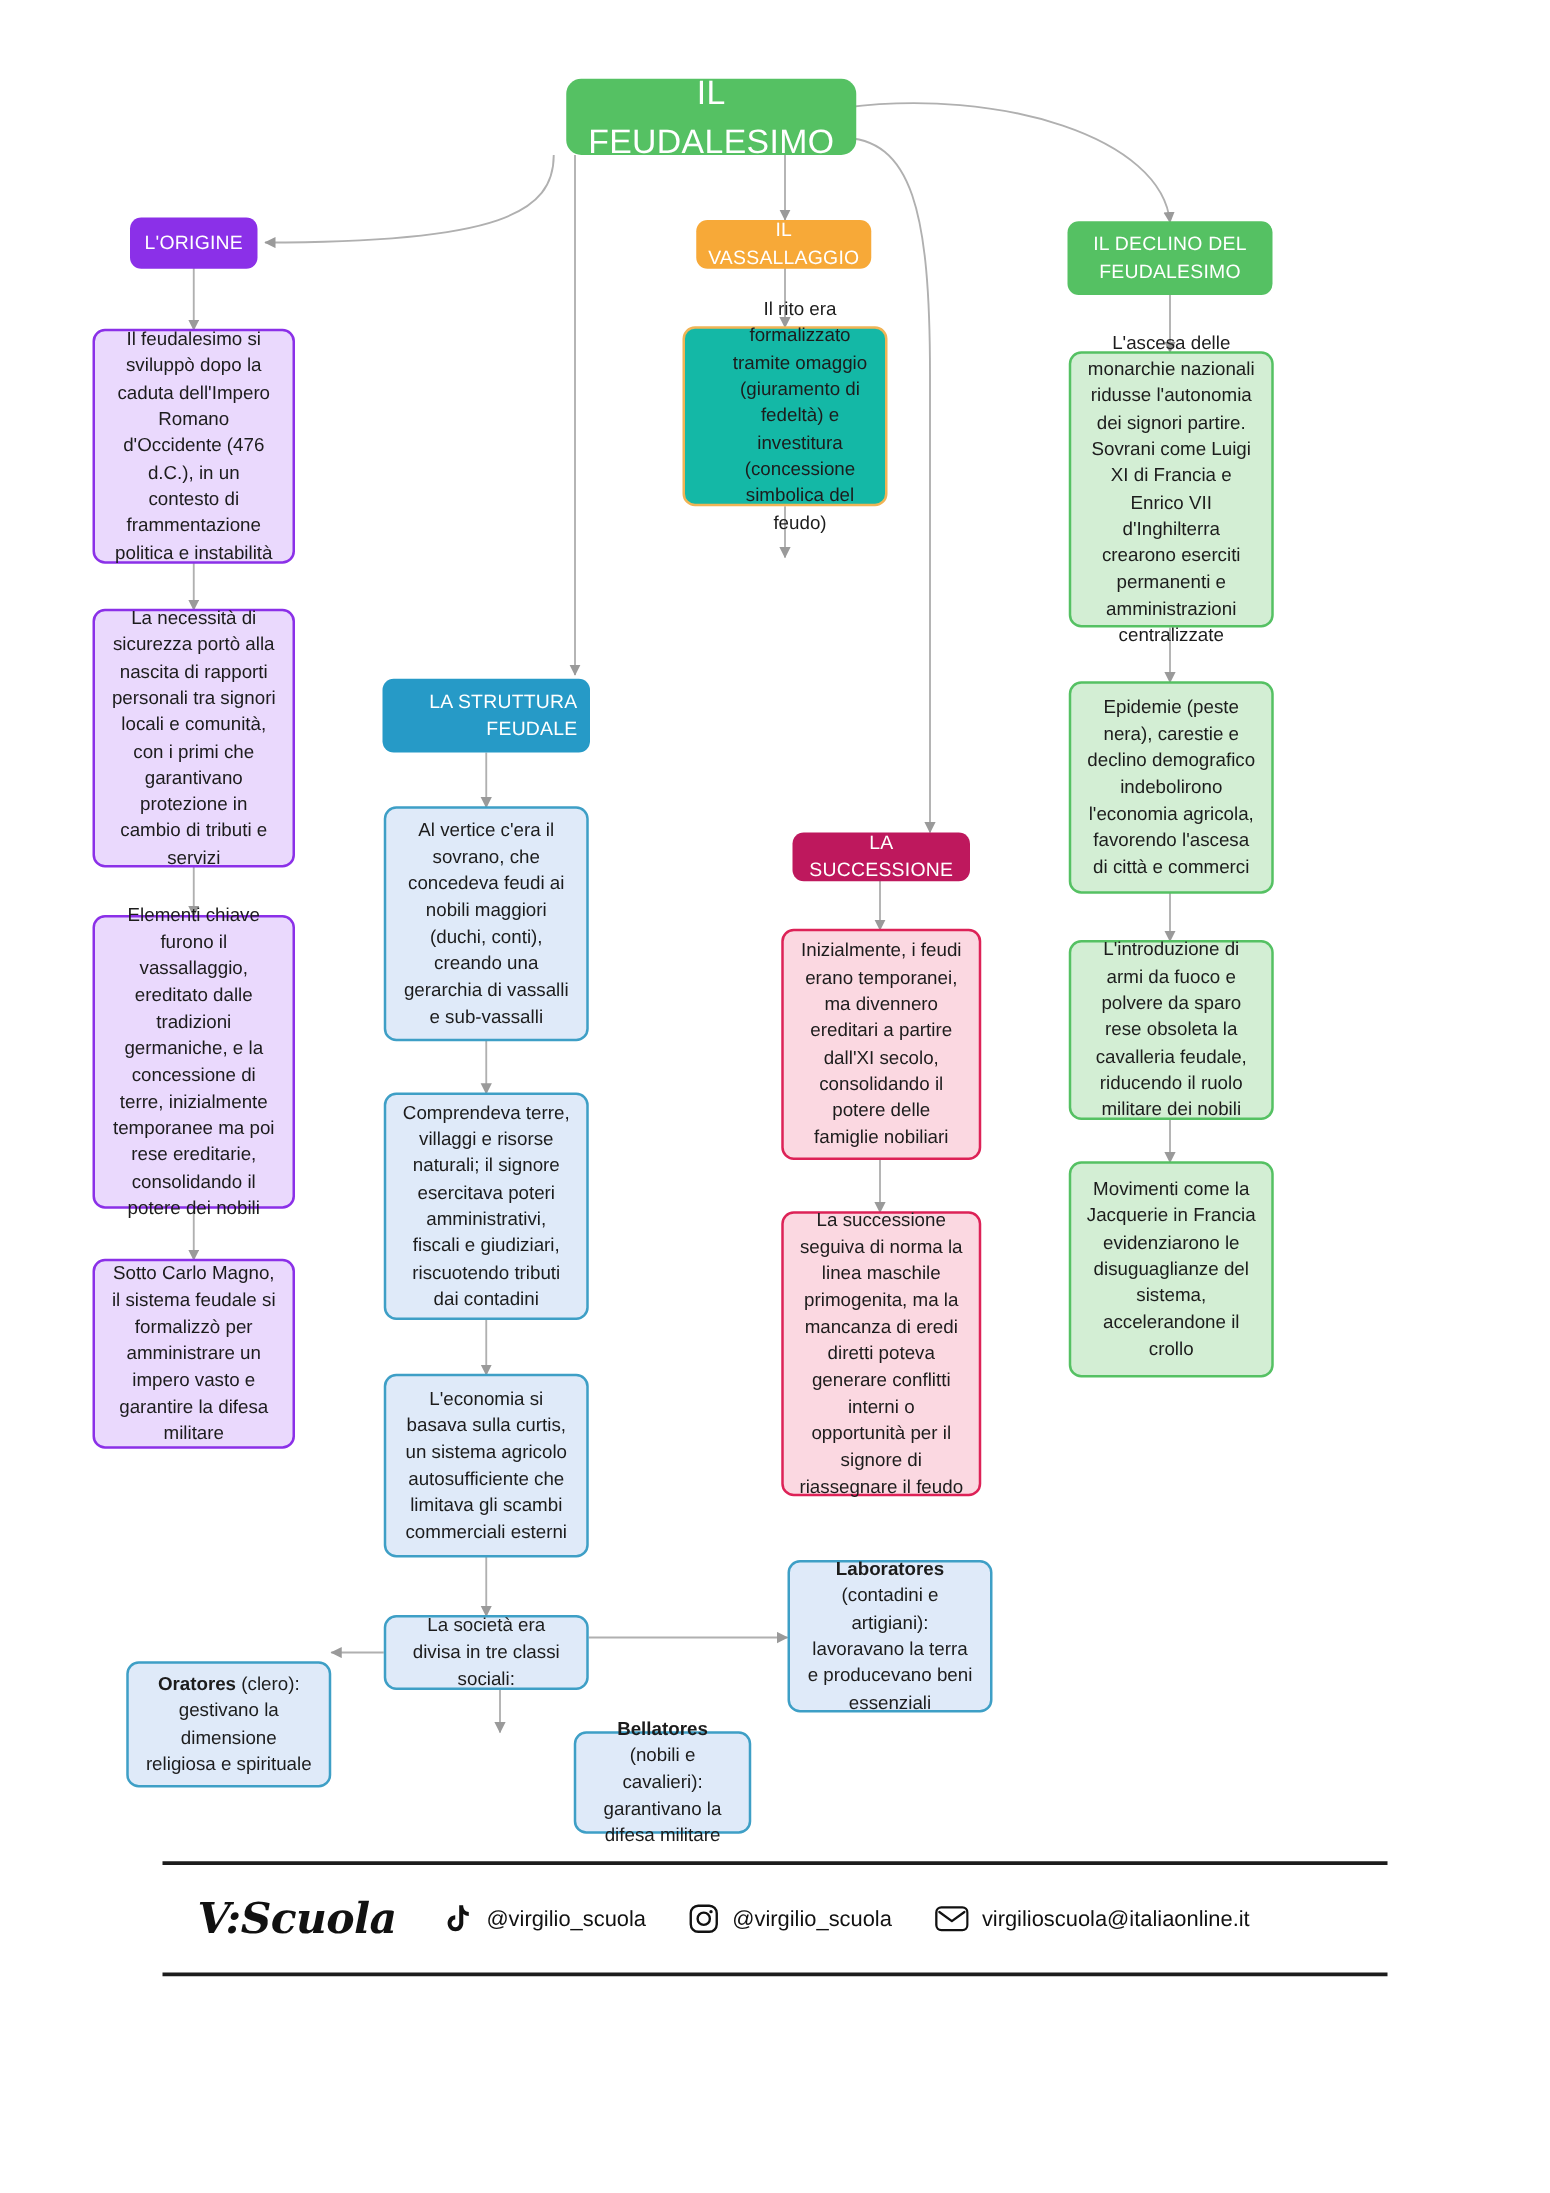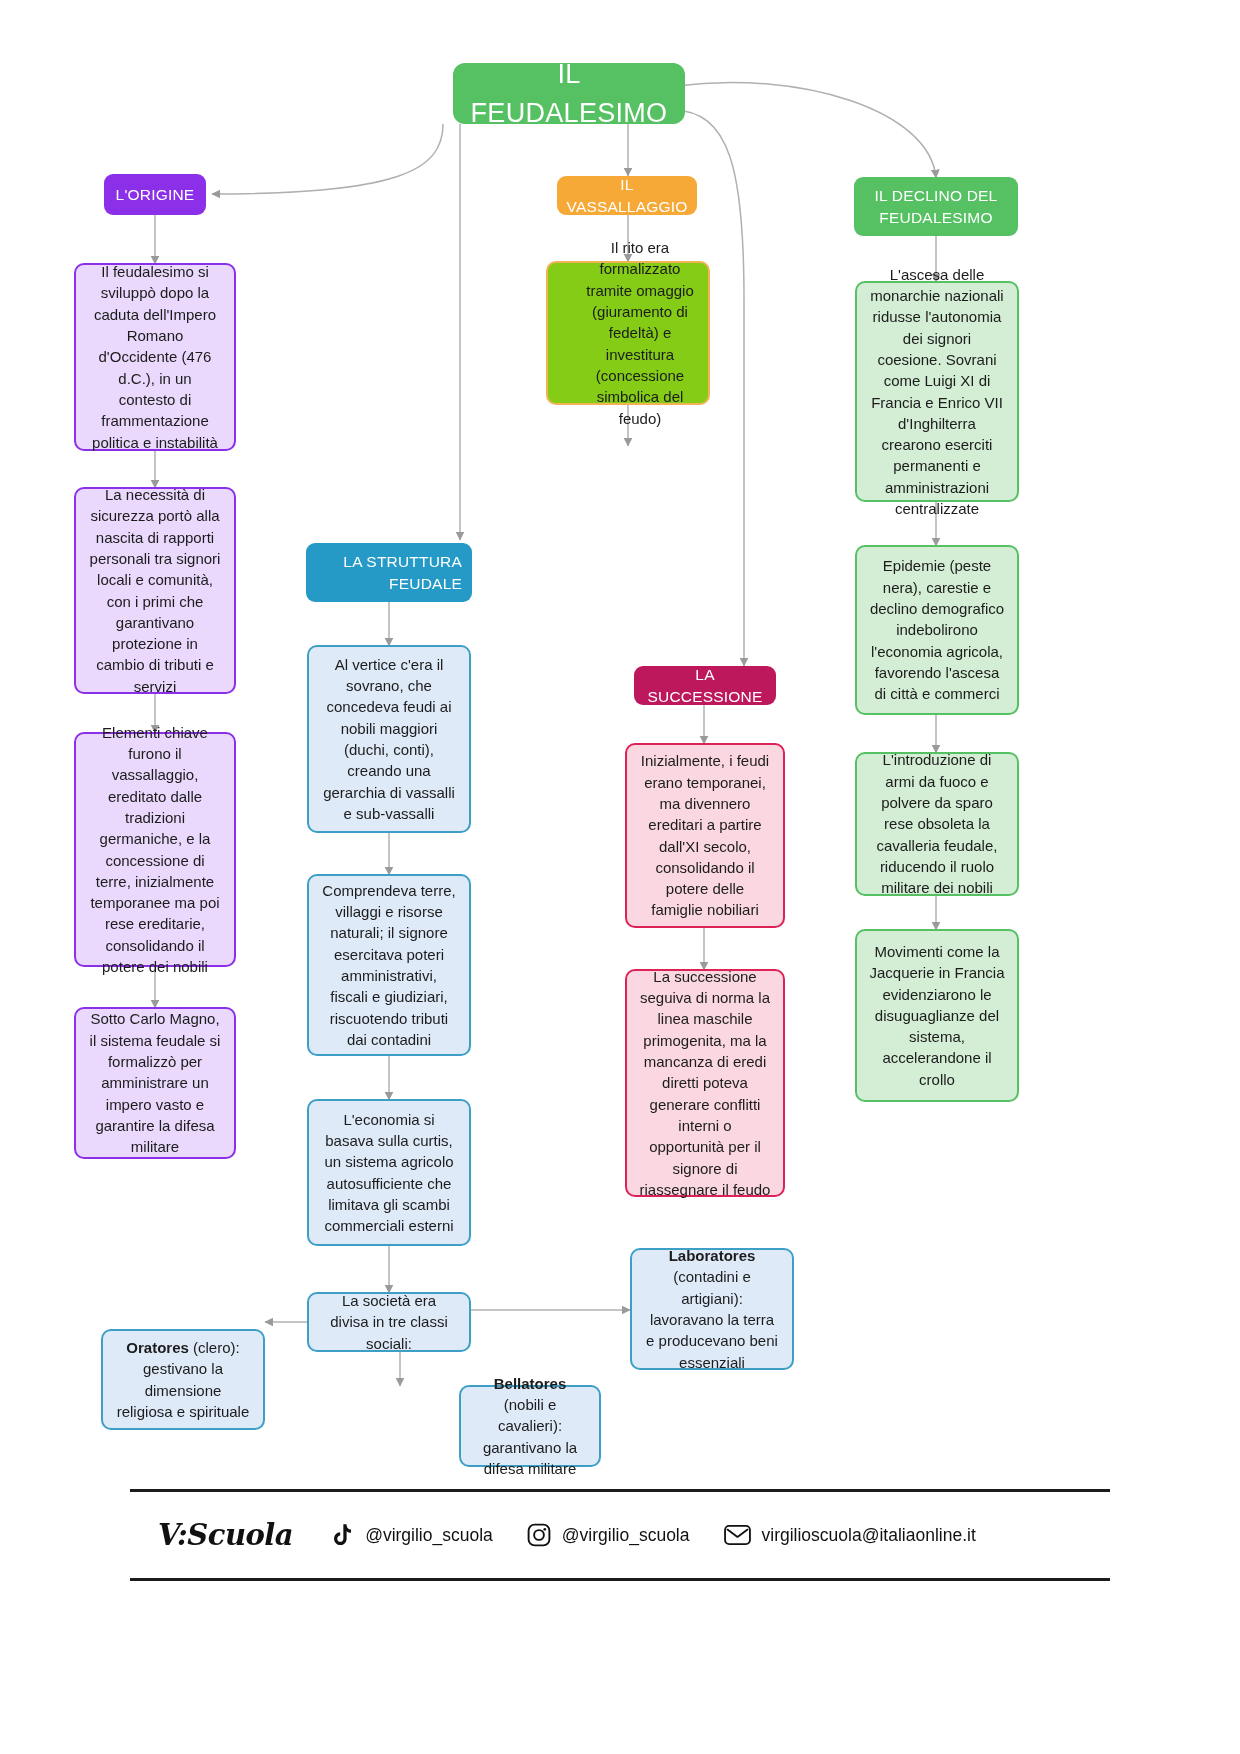--- a/index.html
+++ b/index.html
@@ -60,21 +60,21 @@
     letter-spacing: 0.3px;
   }
   
   .h-purple { background: #8b30e8; }
   .h-orange { background: #f7a938; }
   .h-green  { background: #55c163; }
   .h-blue   { background: #269ac7; text-align: right; }
   .h-pink   { background: #be185d; }
 
   .n-purple { background: #ead9fd; border-color: #8b30e8; }
-  .n-orange { background: #84cc16; border-color: #f0b455; padding-left: 36px; }
+  .n-orange { background: #14b8a6; border-color: #f0b455; padding-left: 36px; }
   .n-green  { background: #d3eed4; border-color: #55c163; }
   .n-blue   { background: #dfeaf9; border-color: #3e9fc6; }
   .n-pink   { background: #fbd8e1; border-color: #dd2257; }
 
   .node .txt { display: block; }
   .node b { font-weight: bold; }
 
   
   #footer {
     position: absolute;
@@ -83,21 +83,21 @@
     width: 980px;
     border-top: 3px solid #1c1c1c;
     border-bottom: 3px solid #1c1c1c;
     height: 92px;
     display: flex;
     align-items: center;
     box-sizing: border-box;
   }
   .brand {
     font-family: "DejaVu Serif", serif;
-    font-size: 29px;
+    font-size: 34px;
     font-style: italic;
     font-weight: bold;
     color: #111;
     padding-left: 28px;
     padding-right: 38px;
     letter-spacing: -0.5px;
     white-space: nowrap;
   }
   .social {
     display: flex;
@@ -229,21 +229,21 @@
     <span class="txt">Inizialmente, i feudi erano temporanei, ma divennero ereditari a partire dall'XI secolo, consolidando il potere delle famiglie nobiliari</span>
   </div>
   <div class="node leaf-node n-pink" style="left:625px; top:969px; width:160px; height:228px;">
     <span class="txt">La successione seguiva di norma la linea maschile primogenita, ma la mancanza di eredi diretti poteva generare conflitti interni o opportunità per il signore di riassegnare il feudo</span>
   </div>
 
   <div class="node header-node h-green" style="left:854px; top:177px; width:164px; height:59px;">
     <span class="txt">IL DECLINO DEL FEUDALESIMO</span>
   </div>
   <div class="node leaf-node n-green" style="left:855px; top:281px; width:164px; height:221px;">
-    <span class="txt">L'ascesa delle monarchie nazionali ridusse l'autonomia dei signori coesione. Sovrani come Luigi XI di Francia e Enrico VII d'Inghilterra crearono eserciti permanenti e amministrazioni centralizzate</span>
+    <span class="txt">L'ascesa delle monarchie nazionali ridusse l'autonomia dei signori partire. Sovrani come Luigi XI di Francia e Enrico VII d'Inghilterra crearono eserciti permanenti e amministrazioni centralizzate</span>
   </div>
   <div class="node leaf-node n-green" style="left:855px; top:545px; width:164px; height:170px;">
     <span class="txt">Epidemie (peste nera), carestie e declino demografico indebolirono l'economia agricola, favorendo l'ascesa di città e commerci</span>
   </div>
   <div class="node leaf-node n-green" style="left:855px; top:752px; width:164px; height:144px;">
     <span class="txt">L'introduzione di armi da fuoco e polvere da sparo rese obsoleta la cavalleria feudale, riducendo il ruolo militare dei nobili</span>
   </div>
   <div class="node leaf-node n-green" style="left:855px; top:929px; width:164px; height:173px;">
     <span class="txt">Movimenti come la Jacquerie in Francia evidenziarono le disuguaglianze del sistema, accelerandone il crollo</span>
   </div>

